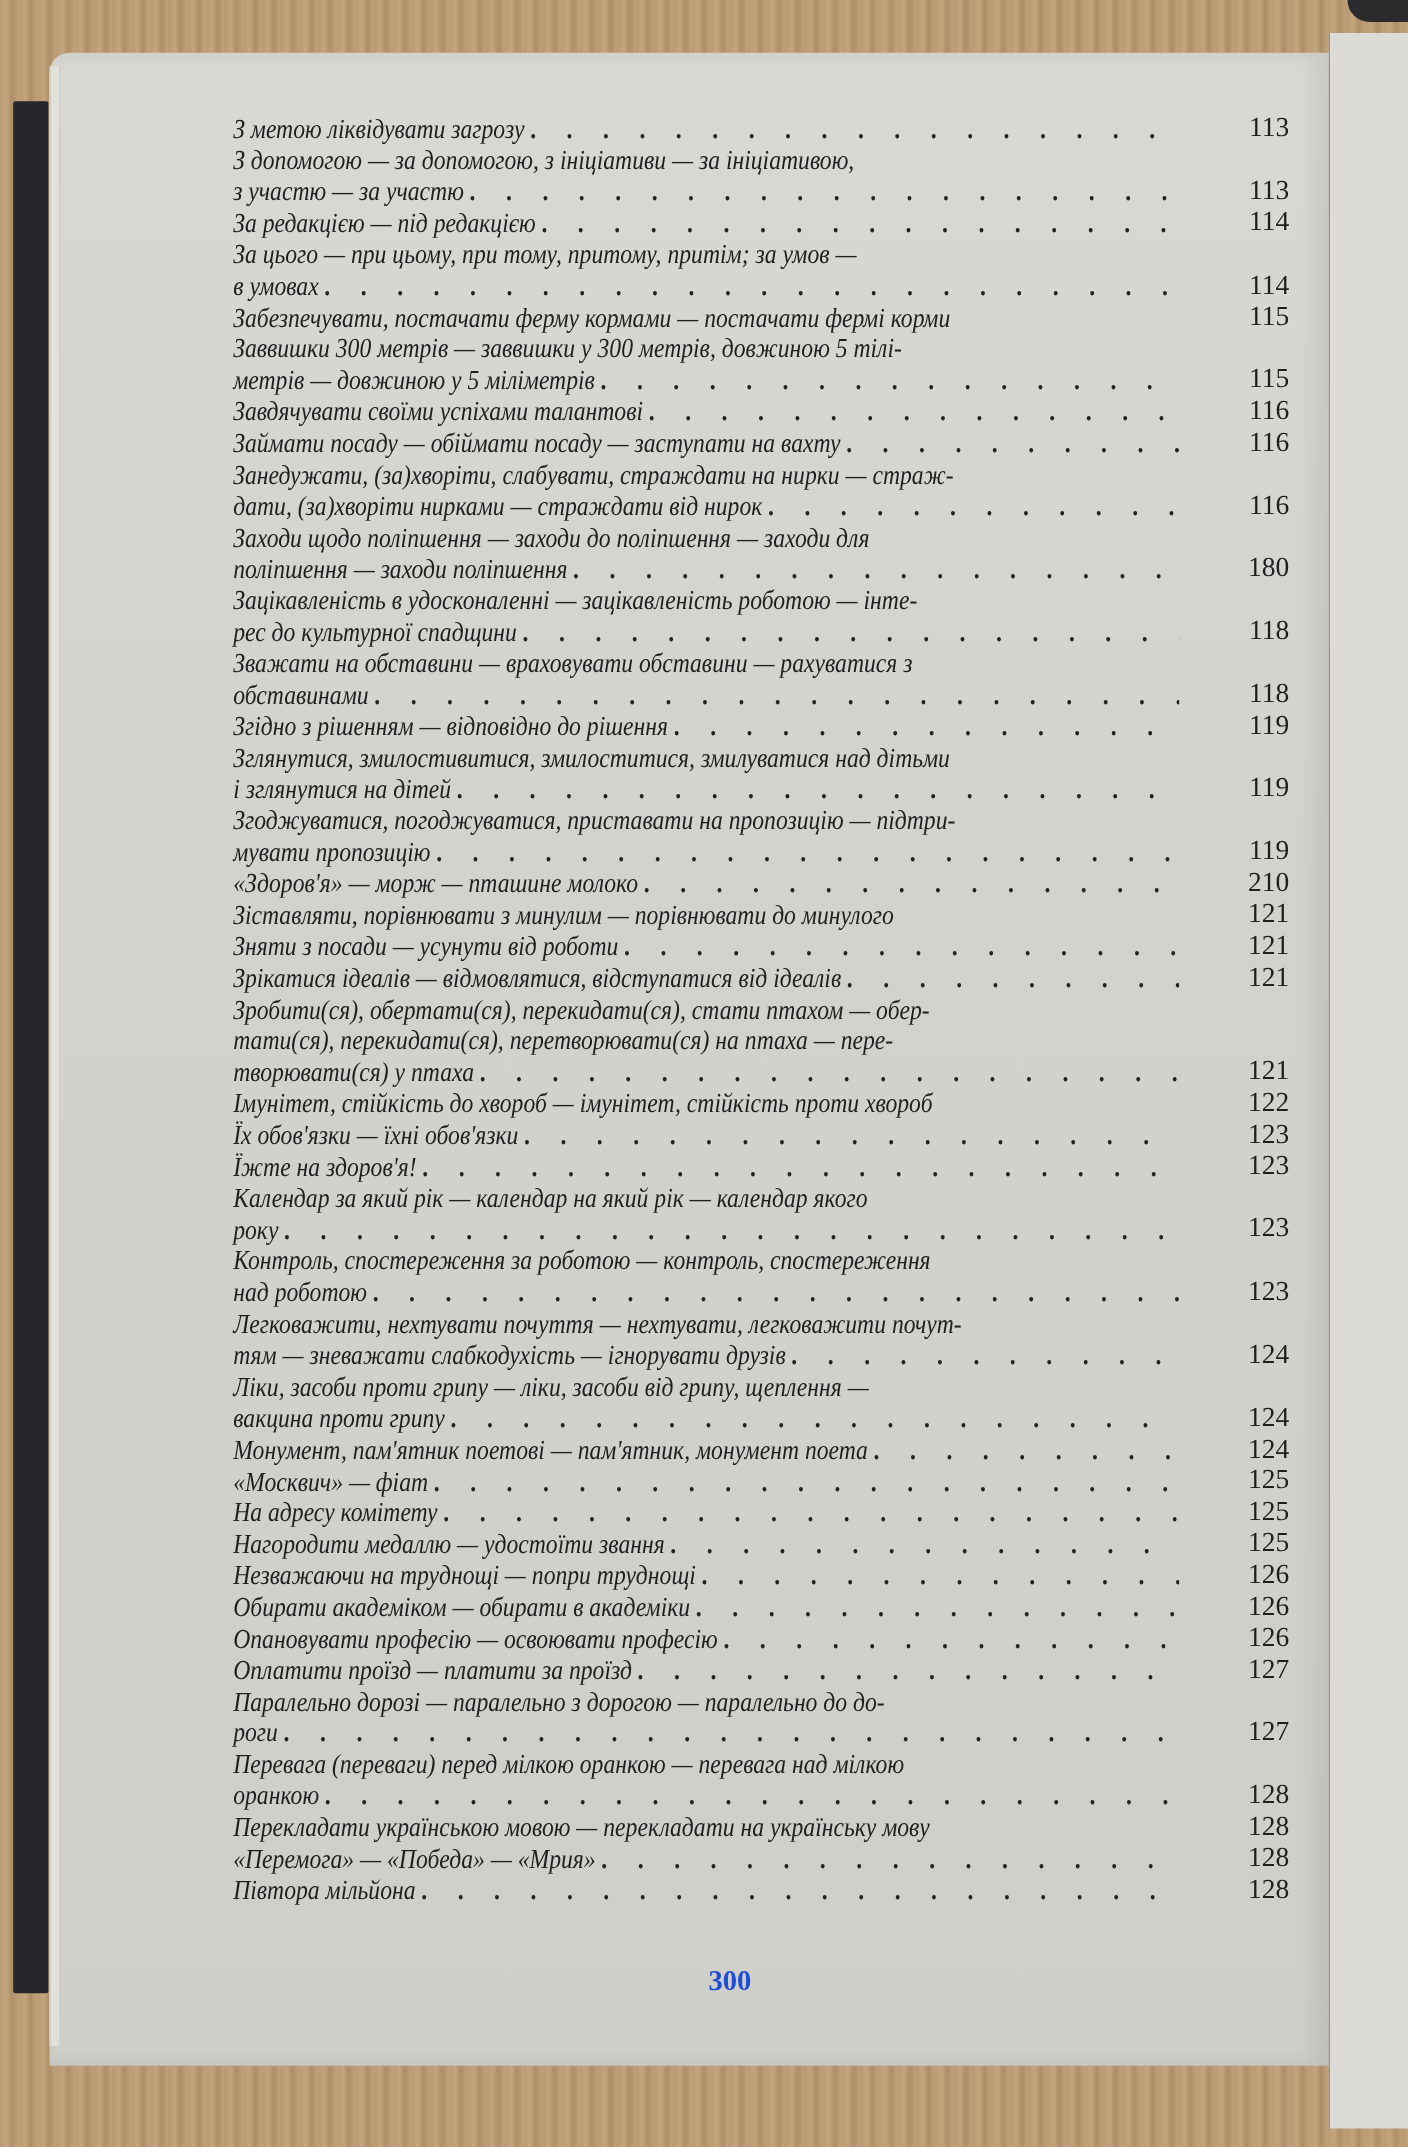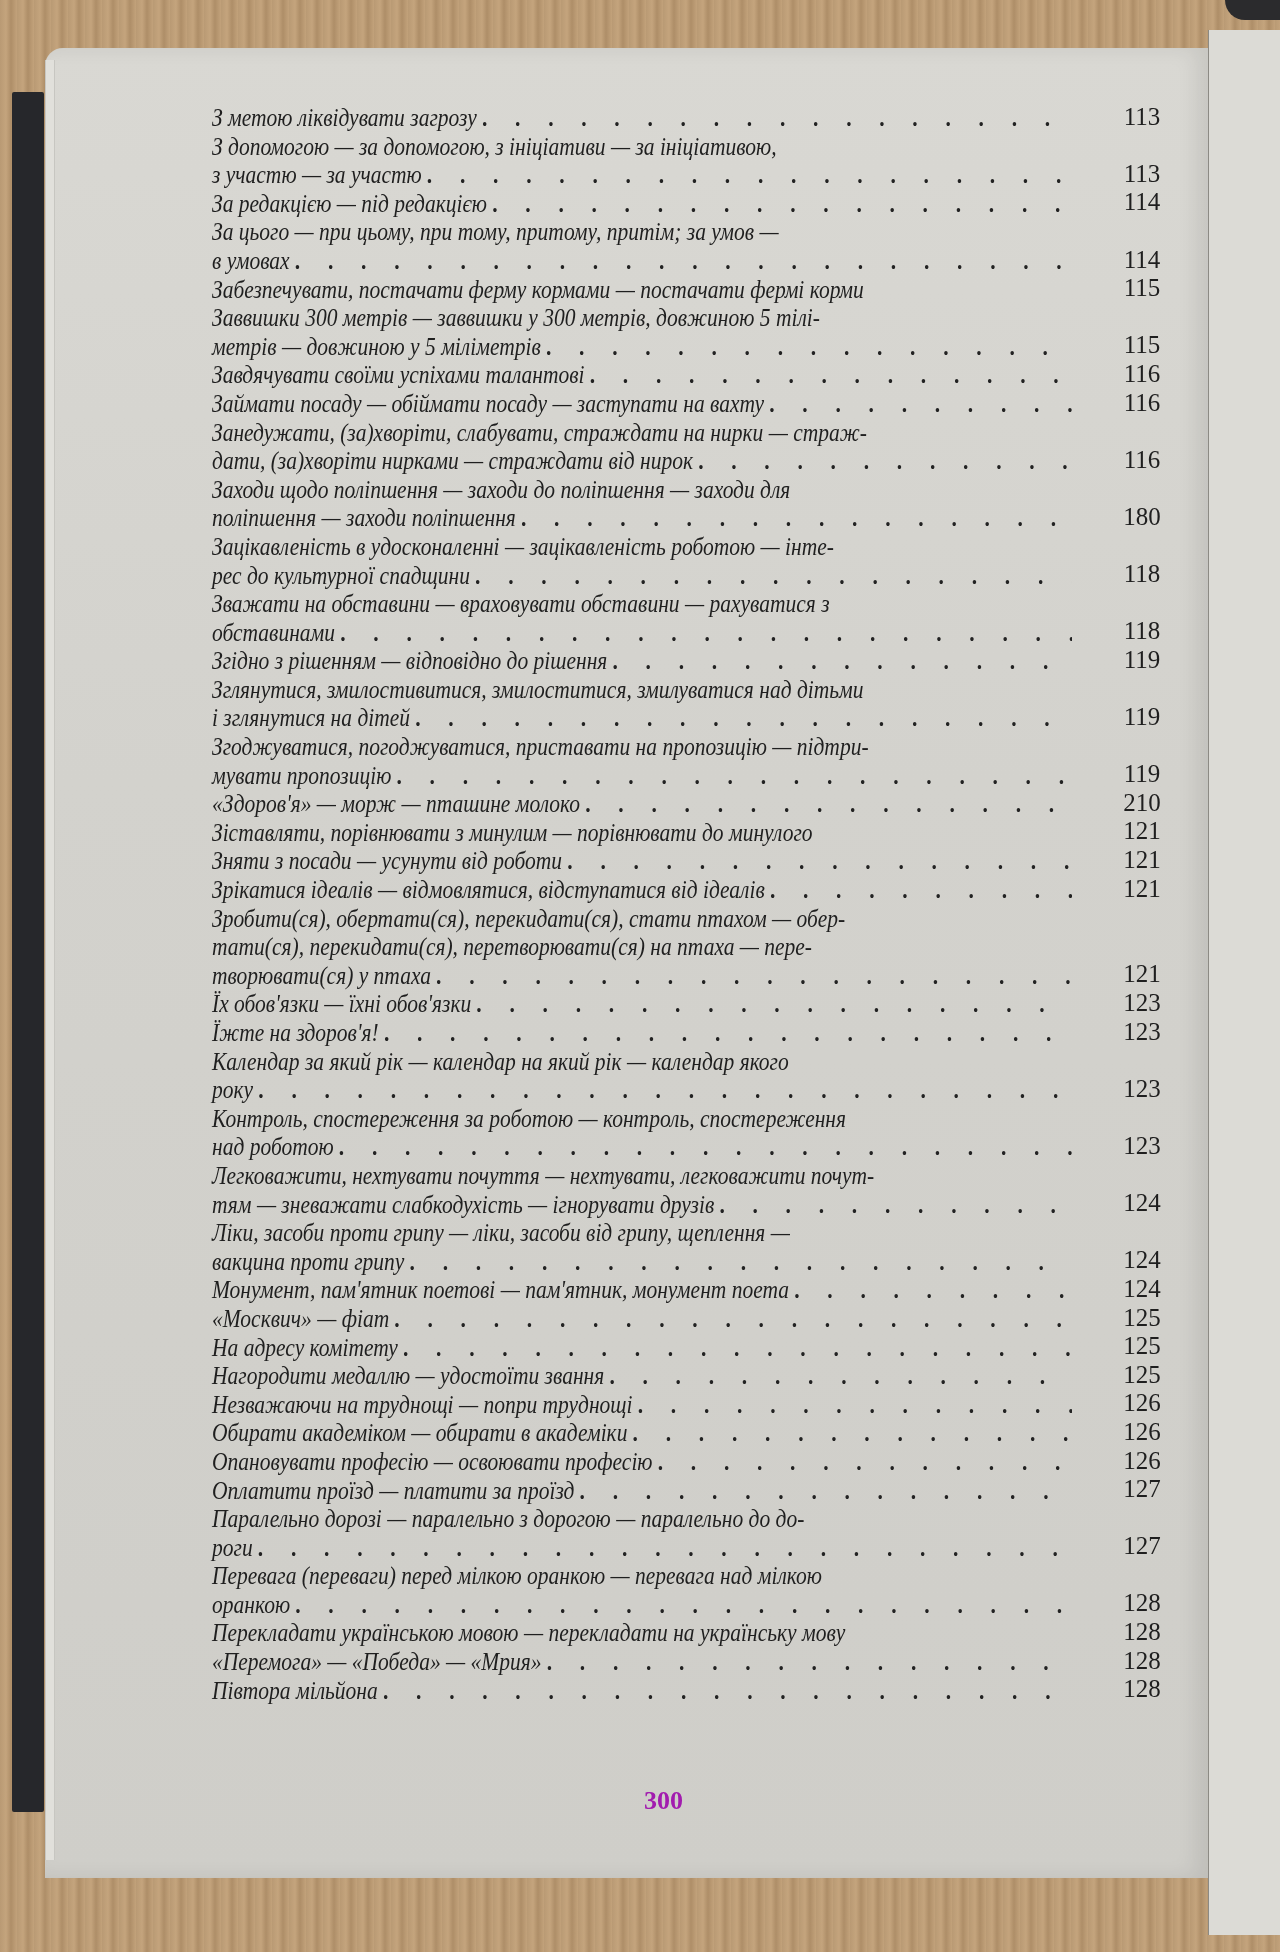--- a/index.html
+++ b/index.html
@@ -38,24 +38,24 @@
       transform: scaleX(0.86); transform-origin:left center;
       width:1000px;
     }
     .line .txt { flex:0 0 auto; }
     .line .leader {
       flex:1 1 auto; overflow:hidden; white-space:nowrap; letter-spacing:13px;
       font-style:normal; font-weight:bold; margin-left:6px; color:#222;
     }
     .pnum {
       position:absolute; right:0; bottom:2px; font-size:25px; color:#1f1f1f;
-      font-family:"Liberation Serif", serif; width:60px; text-align:center;
+      font-family:"Liberation Serif", serif; width:60px; text-align:right;
     }
     .folio {
-      position:absolute; left:644px; top:1786px; font-size:26px; font-weight:bold; color:#a21caf;
+      position:absolute; left:644px; top:1786px; font-size:26px; font-weight:bold; color:#1d4ed8;
       font-family:"Liberation Serif", serif;
     }
   </style>
 </head>
 <body>
 
 <div class="cover"></div>
 <div class="right-dark"></div>
 <div class="right-page"></div>
 <div class="page"></div>
@@ -228,20 +228,26 @@
         <span class="txt">тати(ся), перекидати(ся), перетворювати(ся) на птаха — пере-</span>
       </div>
       <div class="line">
         <span class="txt">творювати(ся) у птаха</span>
         <span class="leader"> . . . . . . . . . . . . . . . . . . . . . . . . . . . . . . . . . . . . . . . . . . . . . . . . . . . . . . . . . . . . . . . . . . . . . . . . . . . . . . . .</span>
       </div>
       <span class="pnum">121</span>
     </div>
     <div class="entry">
       <div class="line">
+        <span class="txt">Імунітет, стійкість до хвороб — імунітет, стійкість проти хвороб</span>
+      </div>
+      <span class="pnum">122</span>
+    </div>
+    <div class="entry">
+      <div class="line">
         <span class="txt">Їх обов'язки — їхні обов'язки</span>
         <span class="leader"> . . . . . . . . . . . . . . . . . . . . . . . . . . . . . . . . . . . . . . . . . . . . . . . . . . . . . . . . . . . . . . . . . . . . . . . . . . . . . . . .</span>
       </div>
       <span class="pnum">123</span>
     </div>
     <div class="entry">
       <div class="line">
         <span class="txt">Їжте на здоров'я!</span>
         <span class="leader"> . . . . . . . . . . . . . . . . . . . . . . . . . . . . . . . . . . . . . . . . . . . . . . . . . . . . . . . . . . . . . . . . . . . . . . . . . . . . . . . .</span>
       </div>

